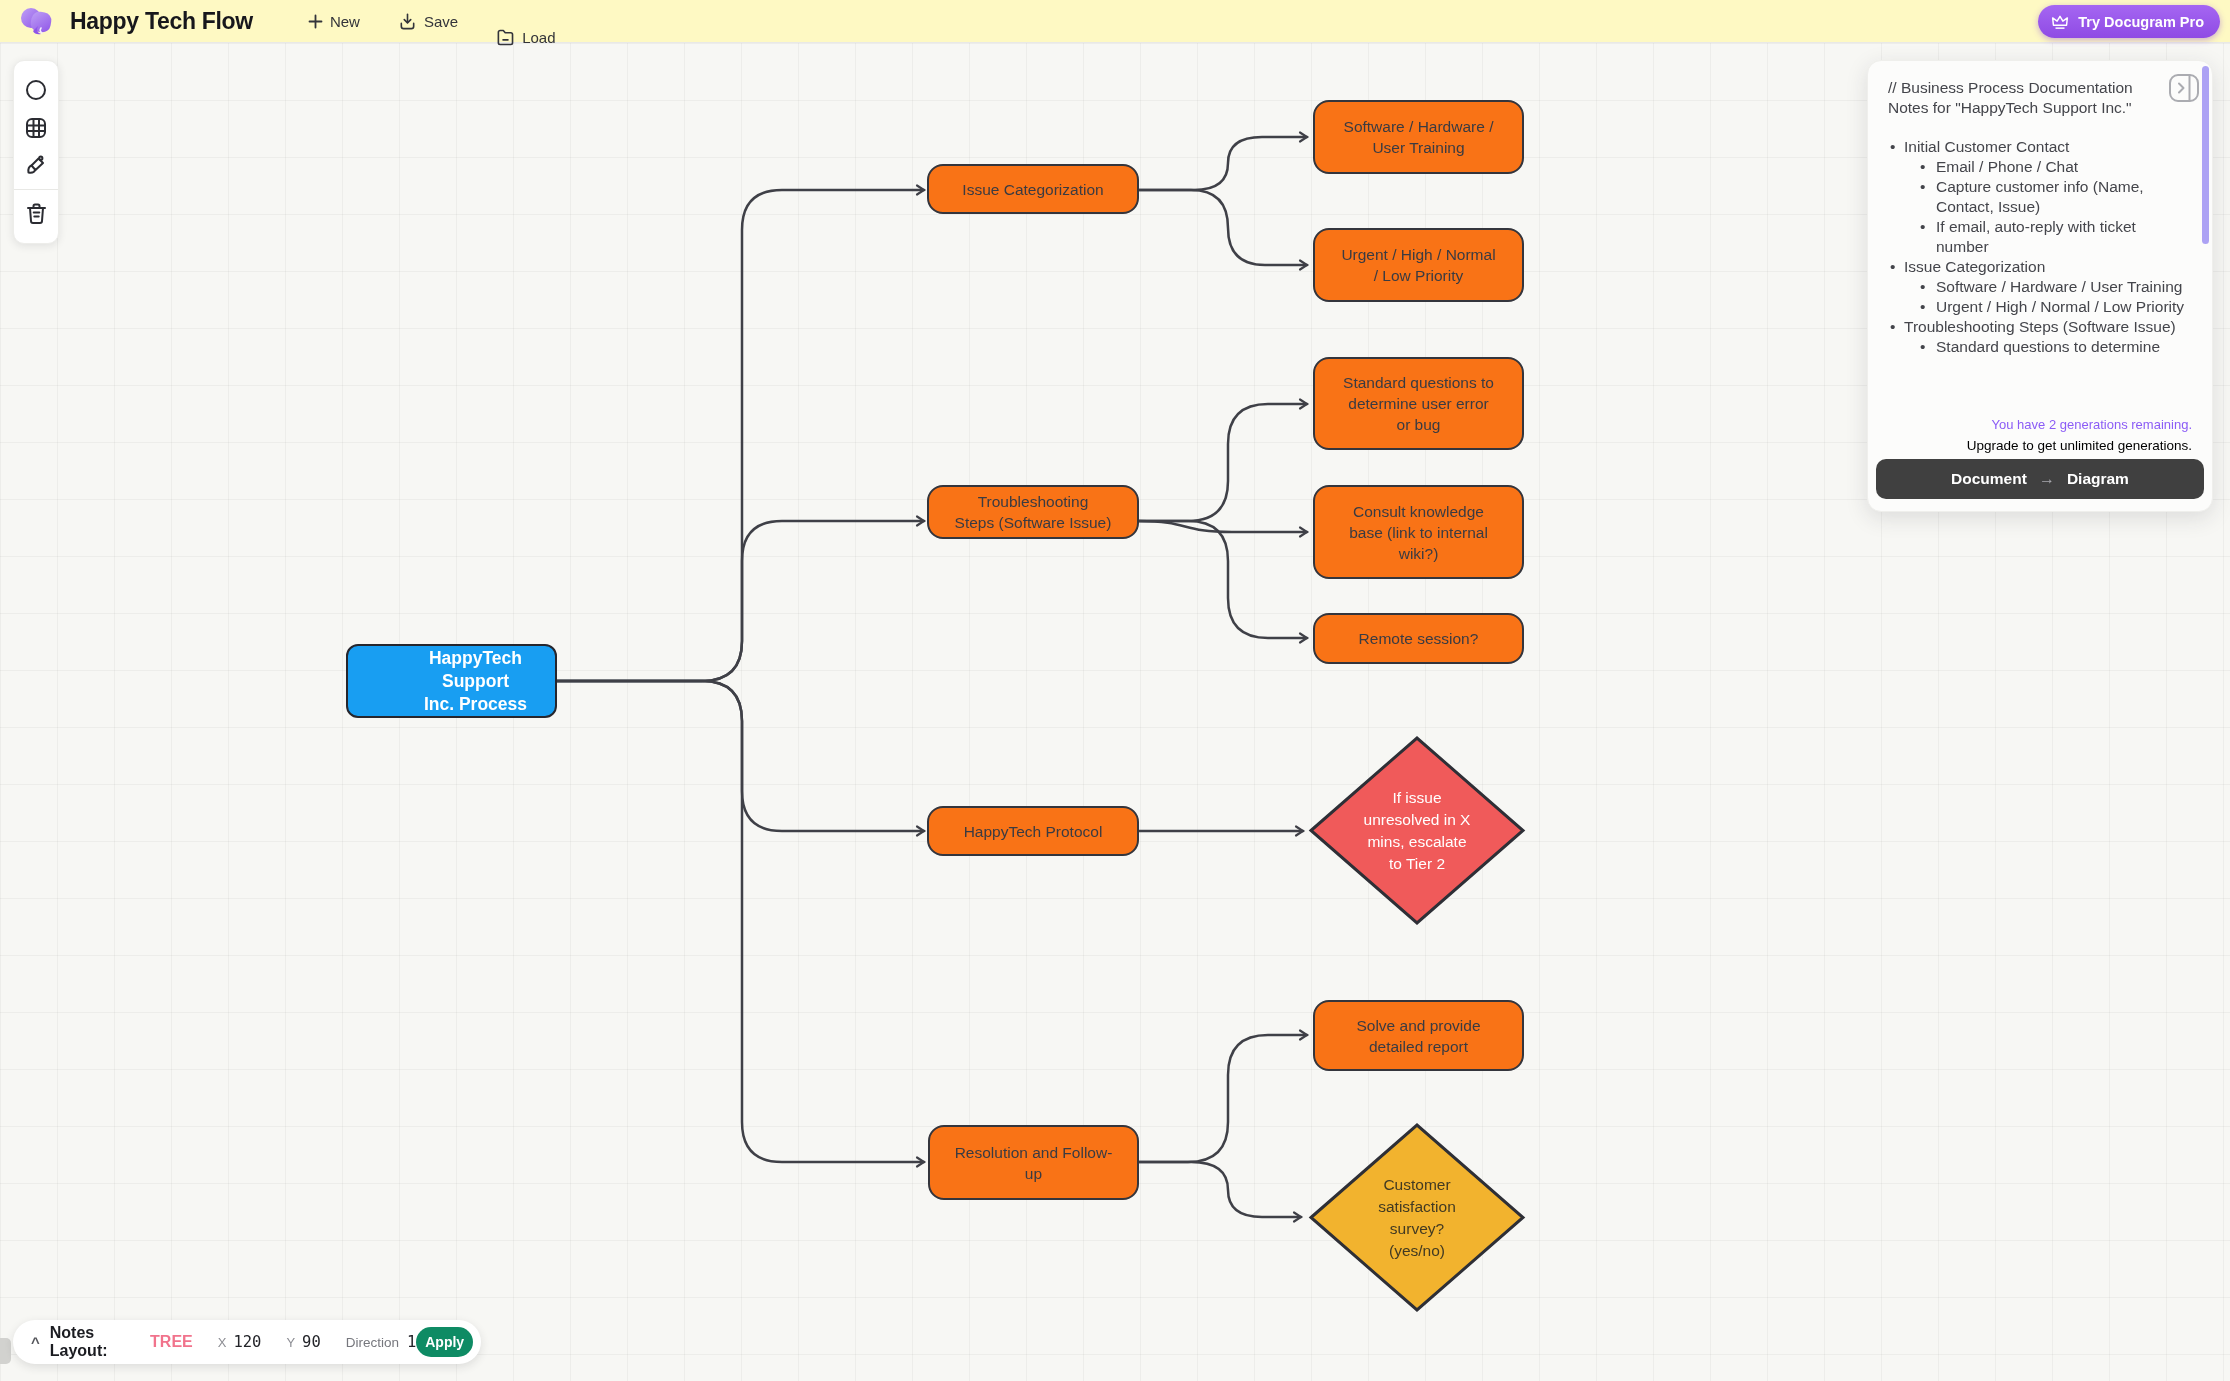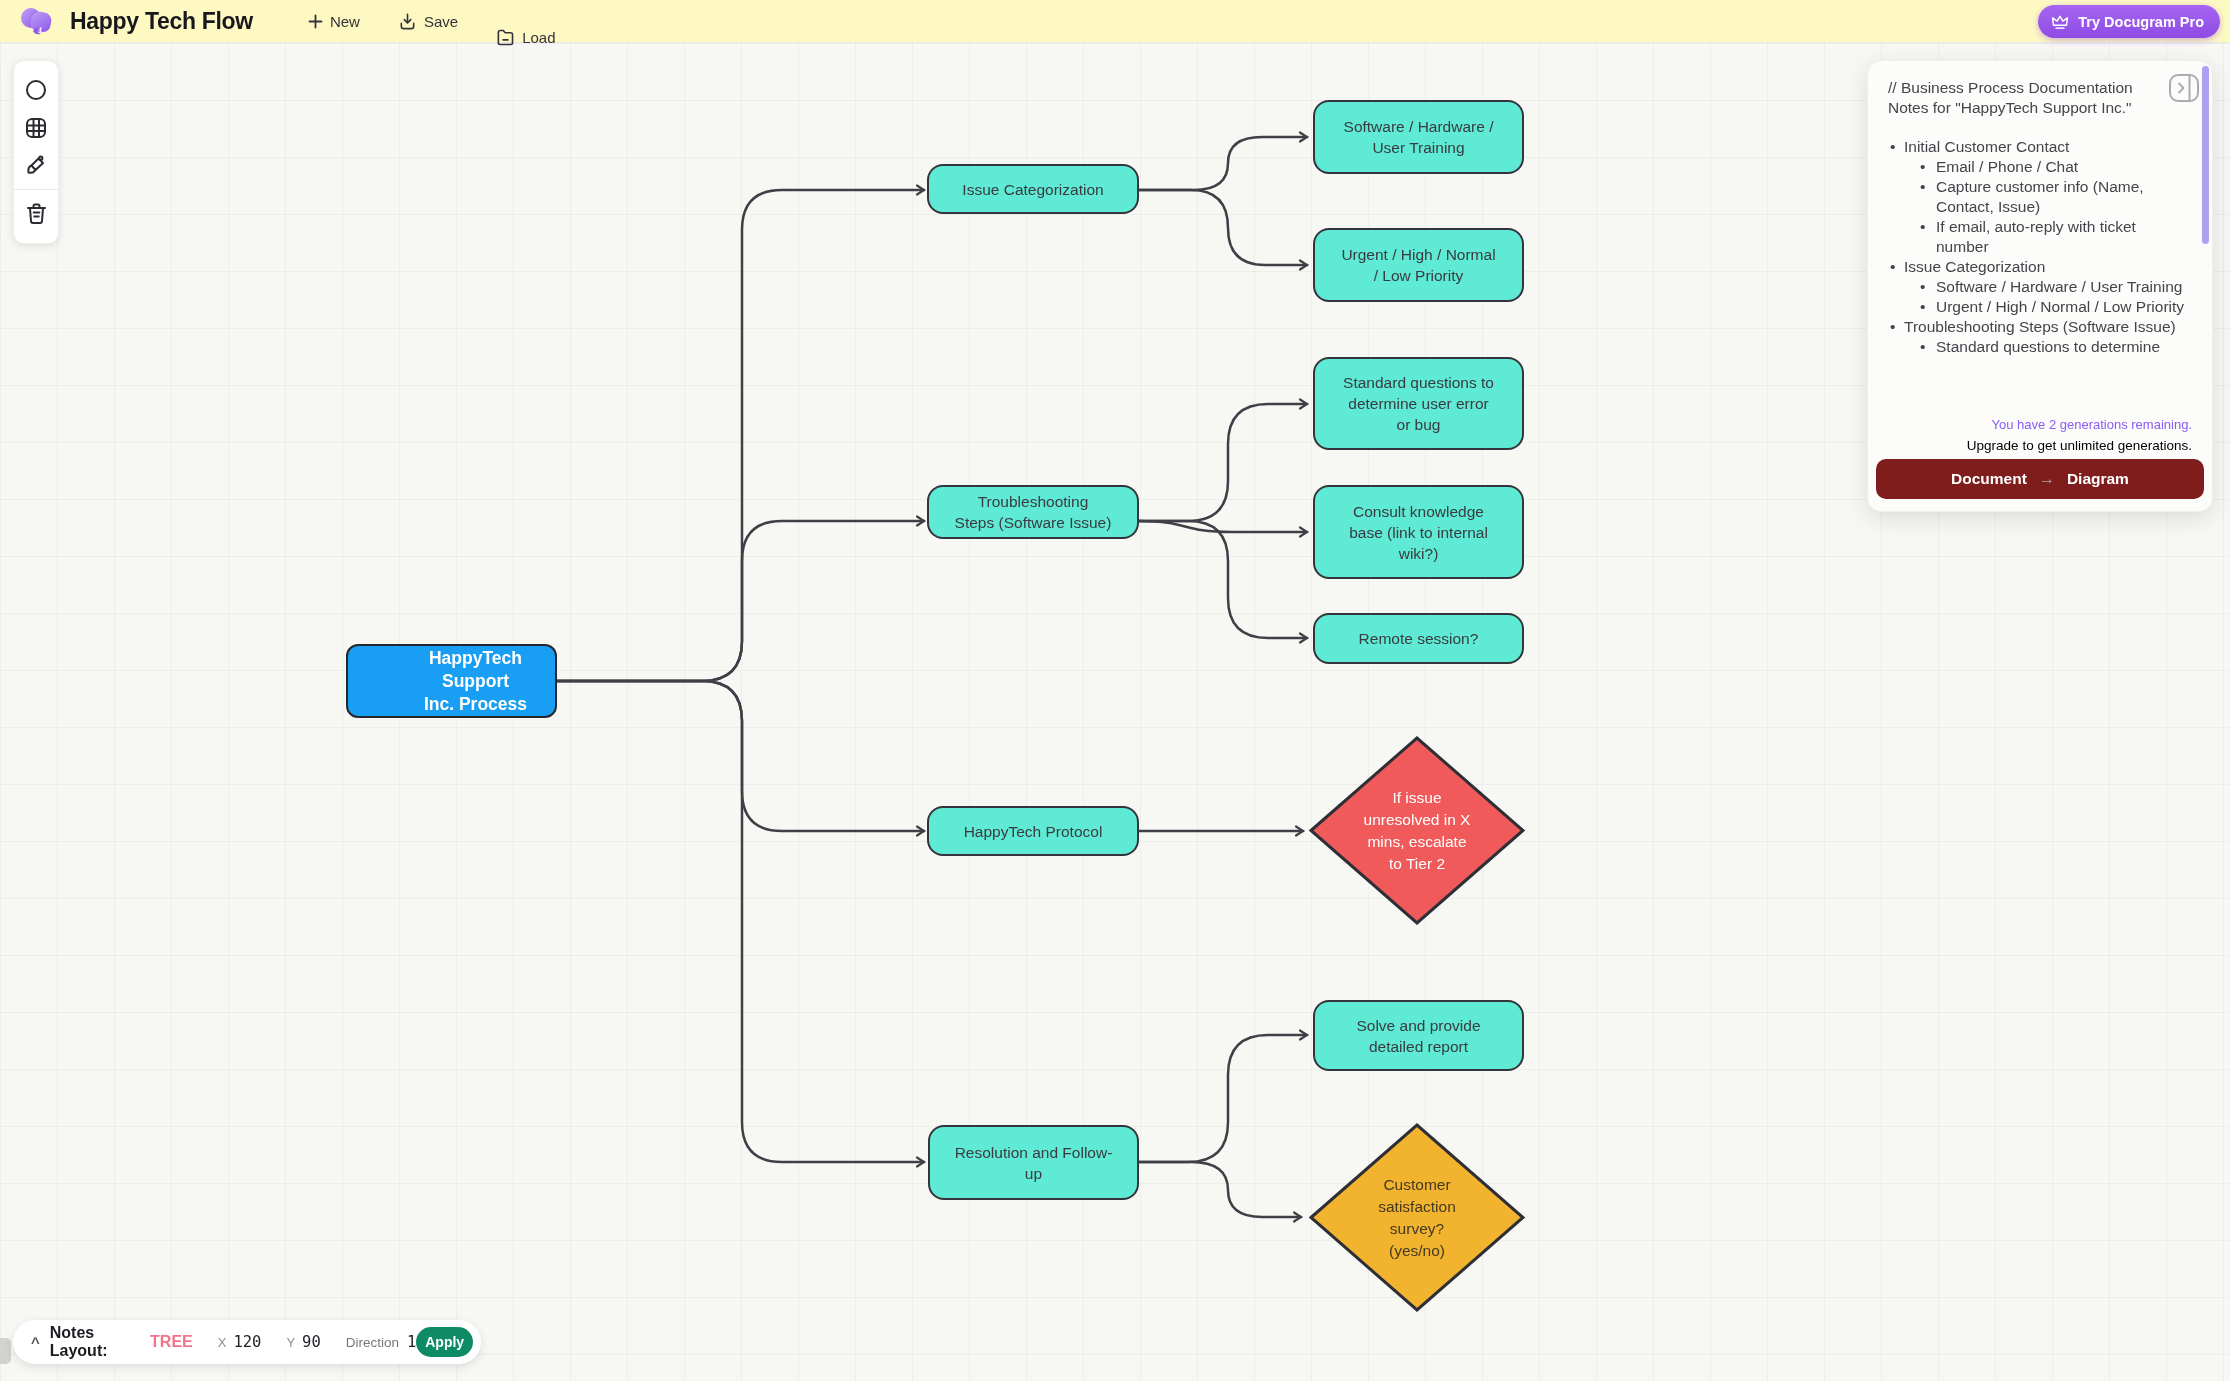--- a/index.html
+++ b/index.html
@@ -37,21 +37,21 @@
     align-items:center; padding-top:10px; z-index:30; }
   .tool-btn { width:34px; height:38px; display:flex; align-items:center; justify-content:center; cursor:pointer; }
   .tool-sep { width:44px; height:1px; background:#E8E8E5; margin:4px 0 5px; }
 
   
   .edges-svg { position:absolute; left:0; top:0; width:2230px; height:1381px; z-index:5; }
   .edge { fill:none; stroke:#3F4047; stroke-width:2.5; stroke-linecap:round; }
   .dia { stroke:#2E2F36; stroke-width:3; }
   .node { position:absolute; display:flex; align-items:center; justify-content:center;
     text-align:center; z-index:10; white-space:pre-line; cursor:pointer; }
-  .node.rect { background:#5eead4; border:2.5px solid #34353C; border-radius:16px;
+  .node.rect { background:#f97316; border:2.5px solid #34353C; border-radius:16px;
     color:#3A3B42; font-size:15.5px; line-height:21px; padding:4px 14px; }
   .node.root { background:#189EF2; border:2.5px solid #26262D; border-radius:12px;
     color:#FFFFFF; font-size:17.5px; line-height:23px; font-weight:bold; }
   .node.dlabel { background:transparent; border:none; font-size:15.5px; line-height:22px; z-index:11; }
 
   
   .notes-panel { position:absolute; left:1867px; top:60px; width:346px; height:452px;
     background:#FCFCFB; border:1px solid #EFEFEC; border-radius:14px;
     box-shadow:0 6px 22px rgba(40,40,55,0.13); z-index:35; }
   .collapse-btn { position:absolute; top:12px; right:12px; width:32px; height:30px; cursor:pointer; }
@@ -62,21 +62,21 @@
   .notes-head { margin-bottom:19px; white-space:pre-line; }
   .note-li { position:relative; }
   .note-li .dot { position:absolute; top:0; }
   .lvl1 { padding-left:16px; } .lvl1 .dot { left:2px; }
   .lvl2 { padding-left:48px; } .lvl2 .dot { left:32px; }
   .notes-fade { position:absolute; left:4px; right:12px; bottom:74px; height:72px;
     background:linear-gradient(180deg, rgba(252,252,251,0), #FCFCFB 80%); pointer-events:none; }
   .gen-remaining { position:absolute; right:20px; bottom:79px; font-size:13px; color:#8b5cf6; }
   .upgrade-link { position:absolute; right:20px; bottom:58px; font-size:13.5px; cursor:pointer; }
   .doc-diagram { position:absolute; left:8px; right:8px; bottom:12px; height:40px;
-    background:#7f1d1d; border:none; border-radius:10px; color:#FFF; cursor:pointer;
+    background:#404040; border:none; border-radius:10px; color:#FFF; cursor:pointer;
     display:flex; align-items:center; justify-content:center; gap:12px;
     font-family:"Liberation Sans",sans-serif; font-size:15.5px; font-weight:bold; }
   .doc-diagram .arr { color:#A8A8AE; font-weight:normal; font-size:16px; }
 
   
   .bottom-bar { position:absolute; left:13px; top:1320px; width:468px; height:44px;
     background:#FFFFFF; border-radius:22px; box-shadow:0 3px 10px rgba(30,30,40,0.12);
     display:flex; align-items:center; padding:0 8px 0 18px; z-index:30; }
   .caret { font-size:15px; color:#55565C; font-weight:bold; margin-right:10px; cursor:pointer; }
   .al-label { font-size:16px; font-weight:bold; color:#1B1C21; }

